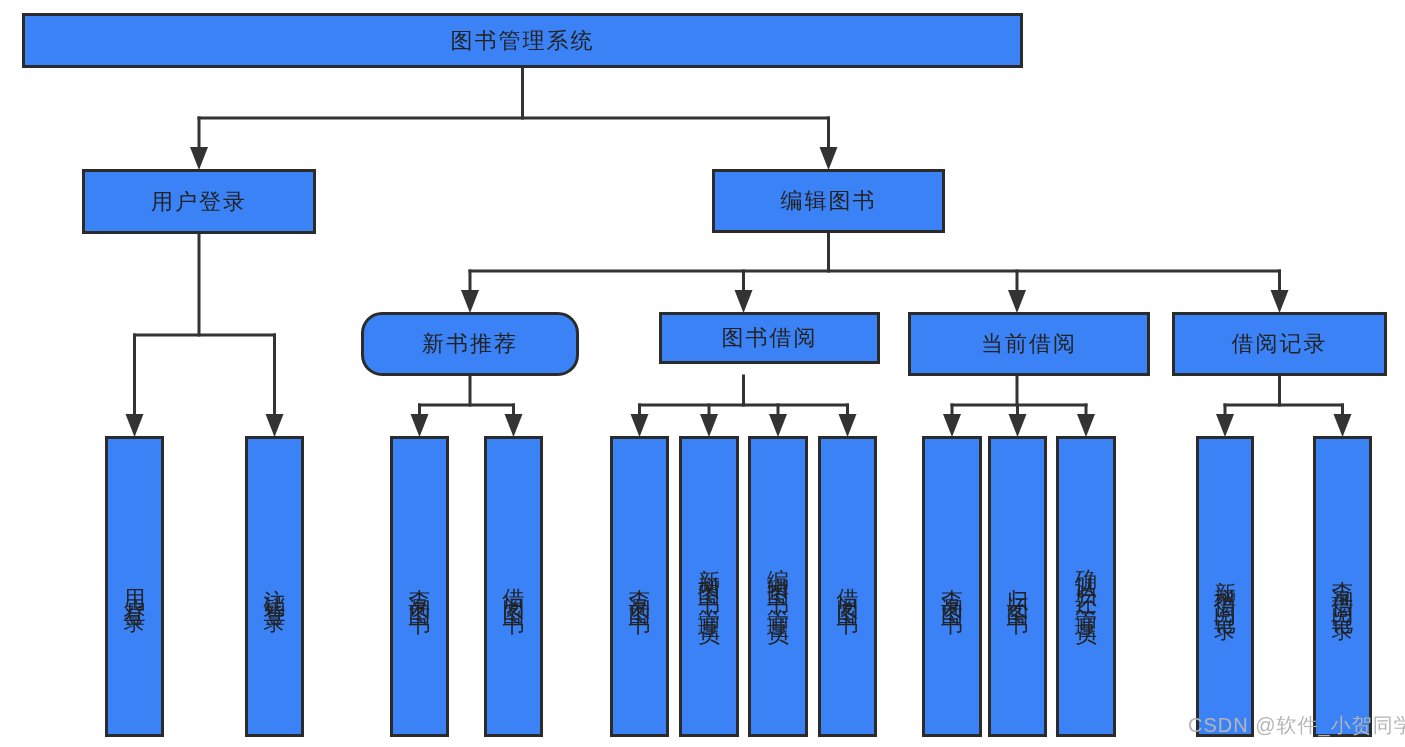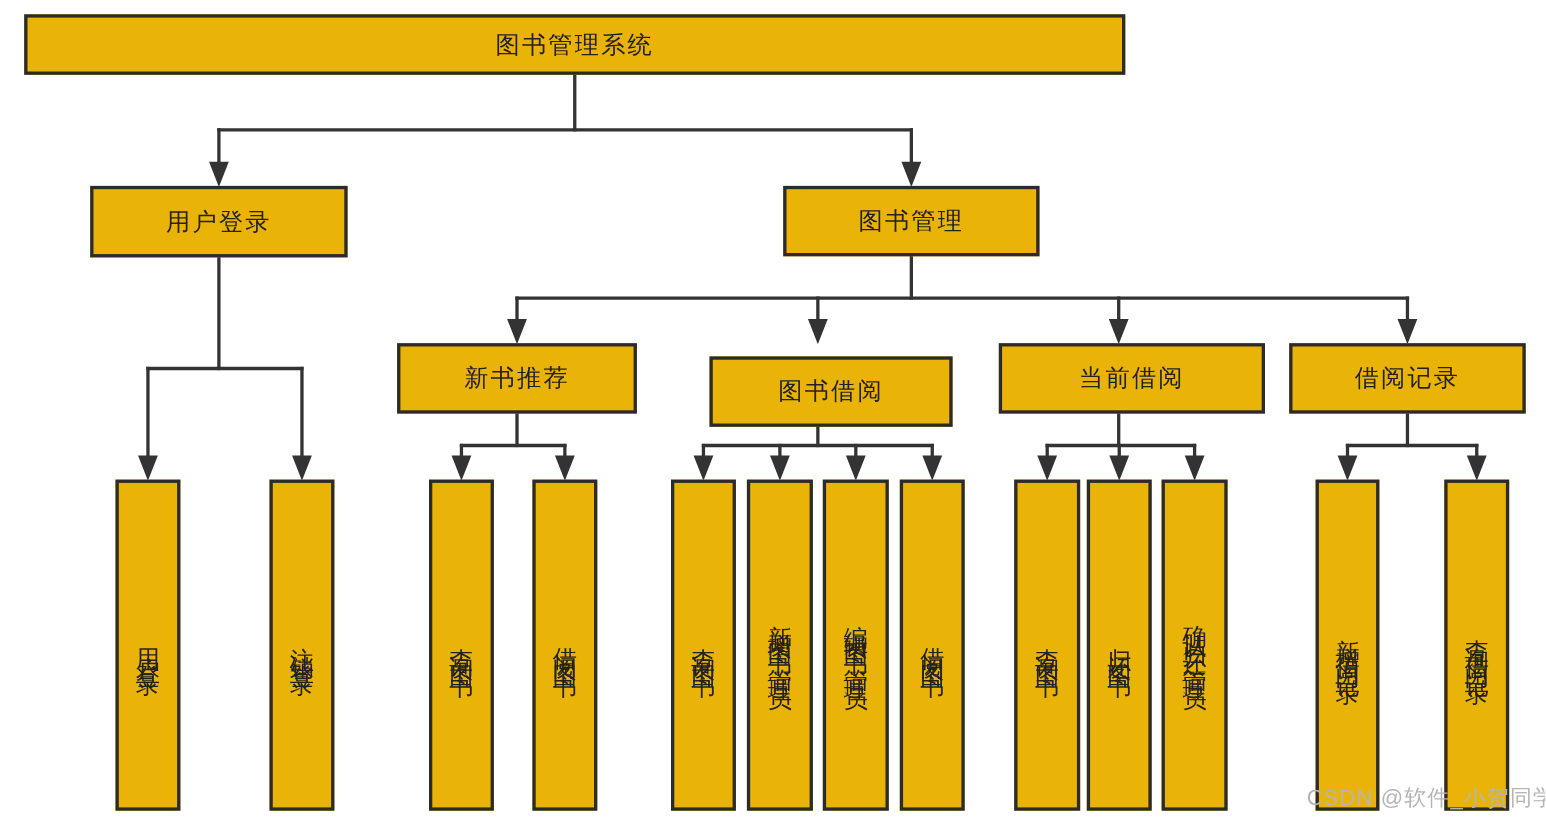--- a/index.html
+++ b/index.html
@@ -3,21 +3,21 @@
 <meta charset="utf-8">
 <style>
   html,body{margin:0;padding:0;background:#fff;}
   .canvas{
     position:relative;width:1405px;height:747px;background:#ffffff;
     font-family:"Liberation Sans","DejaVu Sans",sans-serif;overflow:hidden;
   }
   #connectors{position:absolute;left:0;top:0;z-index:1;}
   #nodes{position:absolute;left:0;top:0;width:100%;height:100%;z-index:2;pointer-events:none;}
   .node{
-    position:absolute;box-sizing:border-box;border:3px solid #2b2b2b;background:#eab308;
+    position:absolute;box-sizing:border-box;border:3px solid #2b2b2b;background:#3b82f6;
     display:flex;align-items:center;justify-content:center;
     color:#222222;font-size:22px;line-height:1;
   }
   .node-label{letter-spacing:2px;white-space:nowrap;}
   .node.vertical .node-label{
     writing-mode:vertical-rl;text-orientation:mixed;letter-spacing:8px;white-space:normal;
   }
   .watermark{
     position:absolute;z-index:5;left:1188px;top:712px;
     font-size:20px;color:#b5b5b5;letter-spacing:1px;white-space:nowrap;
@@ -82,26 +82,26 @@
       <polygon points="1333.5,414 1351.5,414 1342.5,437" fill="#333333"></polygon>
     </svg>
   <div id="nodes">
       <div class="node" style="left: 22px; top: 13px; width: 1001px; height: 55px; border-color: rgb(43, 43, 43); color: rgb(34, 34, 34);">
         <span class="node-label">图书管理系统</span>
       </div>
       <div class="node" style="left: 82px; top: 169px; width: 234px; height: 65px; border-color: rgb(43, 43, 43); color: rgb(34, 34, 34);">
         <span class="node-label">用户登录</span>
       </div>
       <div class="node" style="left: 712px; top: 169px; width: 233px; height: 64px; border-color: rgb(43, 43, 43); color: rgb(34, 34, 34);">
-        <span class="node-label">图书管理</span>
+        <span class="node-label">编辑图书</span>
       </div>
-      <div class="node" style="left: 361px; top: 312px; width: 218px; height: 64px; border-color: rgb(43, 43, 43); color: rgb(34, 34, 34);">
+      <div class="node" style="left: 361px; top: 312px; width: 218px; height: 64px; border-color: rgb(43, 43, 43); color: rgb(34, 34, 34); border-radius: 21px;">
         <span class="node-label">新书推荐</span>
       </div>
-      <div class="node" style="left: 645px; top: 312px; width: 221px; height: 64px; border-color: rgb(43, 43, 43); color: rgb(34, 34, 34); margin-top: 12px;">
+      <div class="node" style="left: 659px; top: 312px; width: 221px; height: 52px; border-color: rgb(43, 43, 43); color: rgb(34, 34, 34);">
         <span class="node-label">图书借阅</span>
       </div>
       <div class="node" style="left: 908px; top: 312px; width: 242px; height: 64px; border-color: rgb(43, 43, 43); color: rgb(34, 34, 34);">
         <span class="node-label">当前借阅</span>
       </div>
       <div class="node" style="left: 1172px; top: 312px; width: 215px; height: 64px; border-color: rgb(43, 43, 43); color: rgb(34, 34, 34);">
         <span class="node-label">借阅记录</span>
       </div>
       <div class="node vertical" style="left: 105px; top: 436px; width: 59px; height: 301px; border-color: rgb(43, 43, 43); color: rgb(34, 34, 34);">
         <span class="node-label">用户登录</span>

